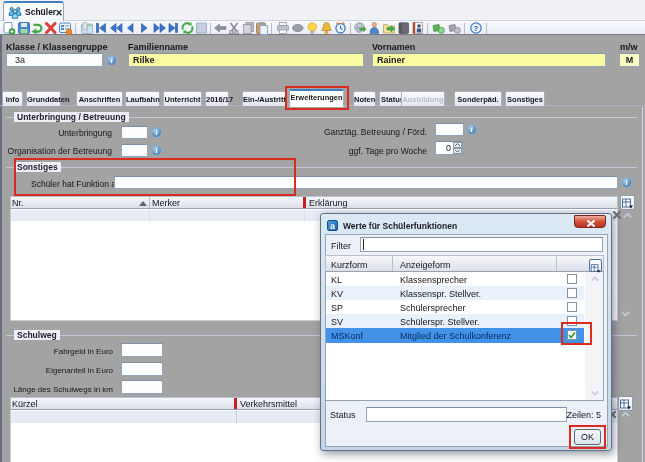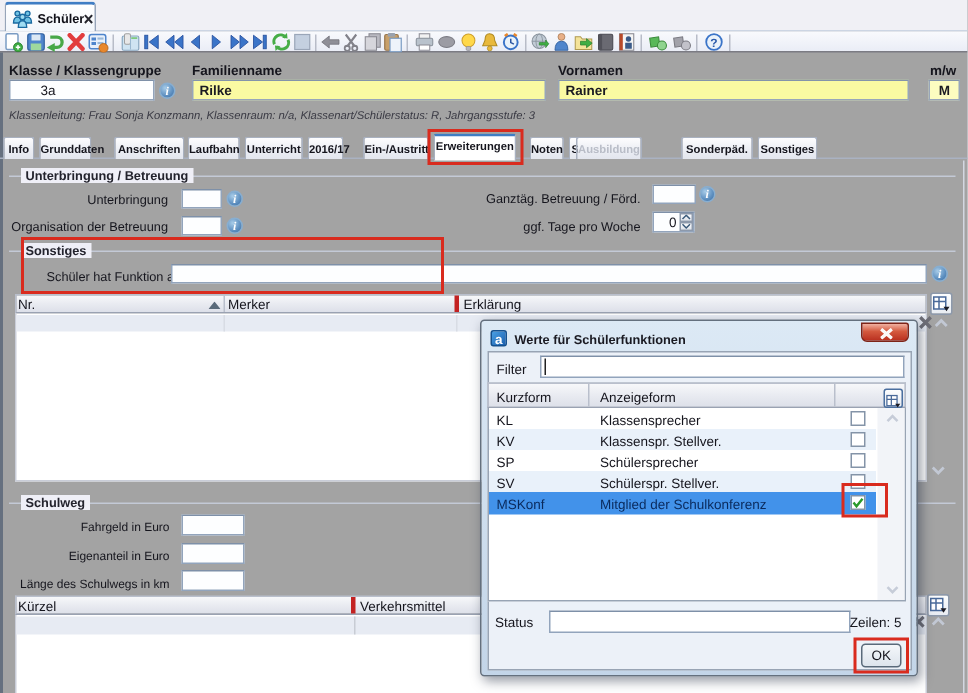--- a/index.html
+++ b/index.html
@@ -214,39 +214,38 @@
       </g>
   <line x1="486.5" y1="1" x2="486.5" y2="12" stroke="#b8bcc8"></line>
 </svg>
 
 <div class="ab" style="left:0;top:35px;width:2px;height:427px;background:#66707f"></div>
 
 <div class="lbl ab" style="left:6px;top:42px">Klasse / Klassengruppe</div>
 <div class="lbl ab" style="left:128px;top:42px">Familienname</div>
 <div class="lbl ab" style="left:372px;top:42px">Vornamen</div>
 <div class="lbl ab" style="left:620px;top:42px">m/w</div>
-<div class="inp ab txt" style="left:6px;top:53px;width:97px;height:14px;line-height:12px;padding-left:20px">3a</div>
+<div class="inp ab txt" style="left:6px;top:53px;width:97px;height:14px;line-height:12px;padding-left:8px">3a</div>
 <div class="ii" style="left:106px;top:55px">i</div>
 <div class="yel ab" style="left:128px;top:53px;width:236px;height:14px;line-height:12px;padding-left:4px">Rilke</div>
 <div class="yel ab" style="left:372px;top:53px;width:234px;height:14px;line-height:12px;padding-left:4px">Rainer</div>
 <div class="yel ab" style="left:619px;top:53px;width:21px;height:14px;line-height:12px;text-align:center;background:#fcfcc0">M</div>
-<div class="ab" style="left:6px;top:72px;font:italic 7.5px 'Liberation Sans';color:#3a3a44;white-space:nowrap">Klassenleitung: Frau Sonja Konzmann, Klassenraum: n/a, Klassenart/Schülerstatus: R, Jahrgangsstufe: 3</div>
 
 <div class="ab" style="left:0;top:105px;width:645px;height:1px;background:#aab2c2"></div>
 <div class="tab" style="left:2px;width:21px">Info</div>
 <div class="tab" style="left:26px;width:35px">Grunddaten</div>
 <div class="tab" style="left:76px;width:47px">Anschriften</div>
 <div class="tab" style="left:125px;width:35px">Laufbahn</div>
 <div class="tab" style="left:163px;width:39px">Unterricht</div>
 <div class="tab" style="left:205px;width:24px">2016/17</div>
 <div class="tab" style="left:242px;width:44px">Ein-/Austritt</div>
 <div class="tab" style="left:289px;top:89px;height:18px;width:55px;background:#fff;border-top:2px solid #3f7dc4;z-index:2;line-height:14px">Erweiterungen</div>
 <div class="tab" style="left:353px;width:23px">Noten</div>
 <div class="tab" style="left:379px;width:27px">Status</div>
-<div class="tab" style="left:384px;width:44px;color:#b9bdc7">Ausbildung</div>
+<div class="tab" style="left:401px;width:44px;color:#b9bdc7">Ausbildung</div>
 <div class="tab" style="left:454px;width:48px">Sonderpäd.</div>
 <div class="tab" style="left:505px;width:40px">Sonstiges</div>
 
 <div class="ab" style="left:6px;top:117px;width:631px;height:1px;background:#c3c9d6"></div>
 <div class="gcap ab" style="left:14px;top:112px">Unterbringung / Betreuung</div>
 <div class="fl" style="left:12px;top:128px;width:100px">Unterbringung</div>
 <div class="inp ab" style="left:121px;top:126px;width:27px;height:13px"></div>
 <div class="ii" style="left:151px;top:127px">i</div>
 <div class="fl" style="left:5px;top:146px;width:107px">Organisation der Betreuung</div>
 <div class="inp ab" style="left:121px;top:144px;width:27px;height:13px"></div>

